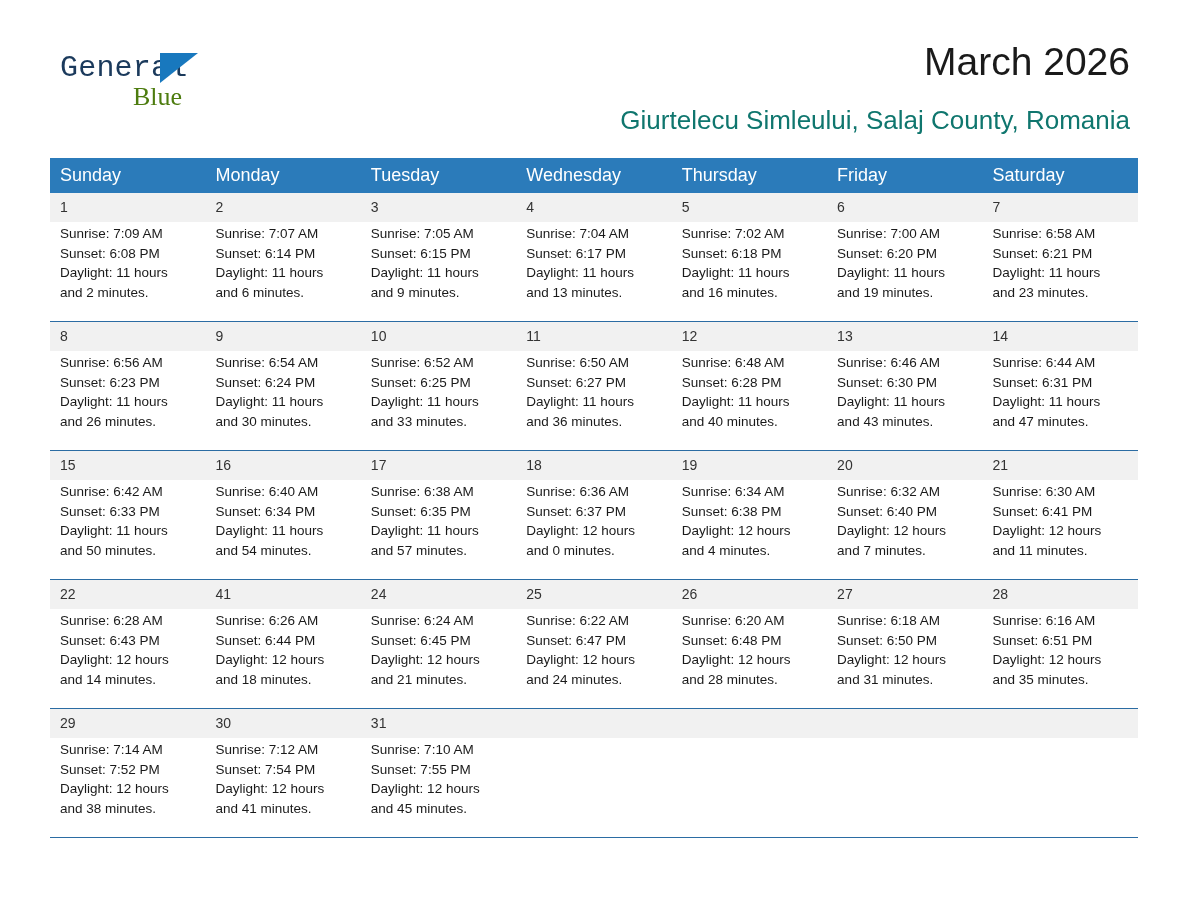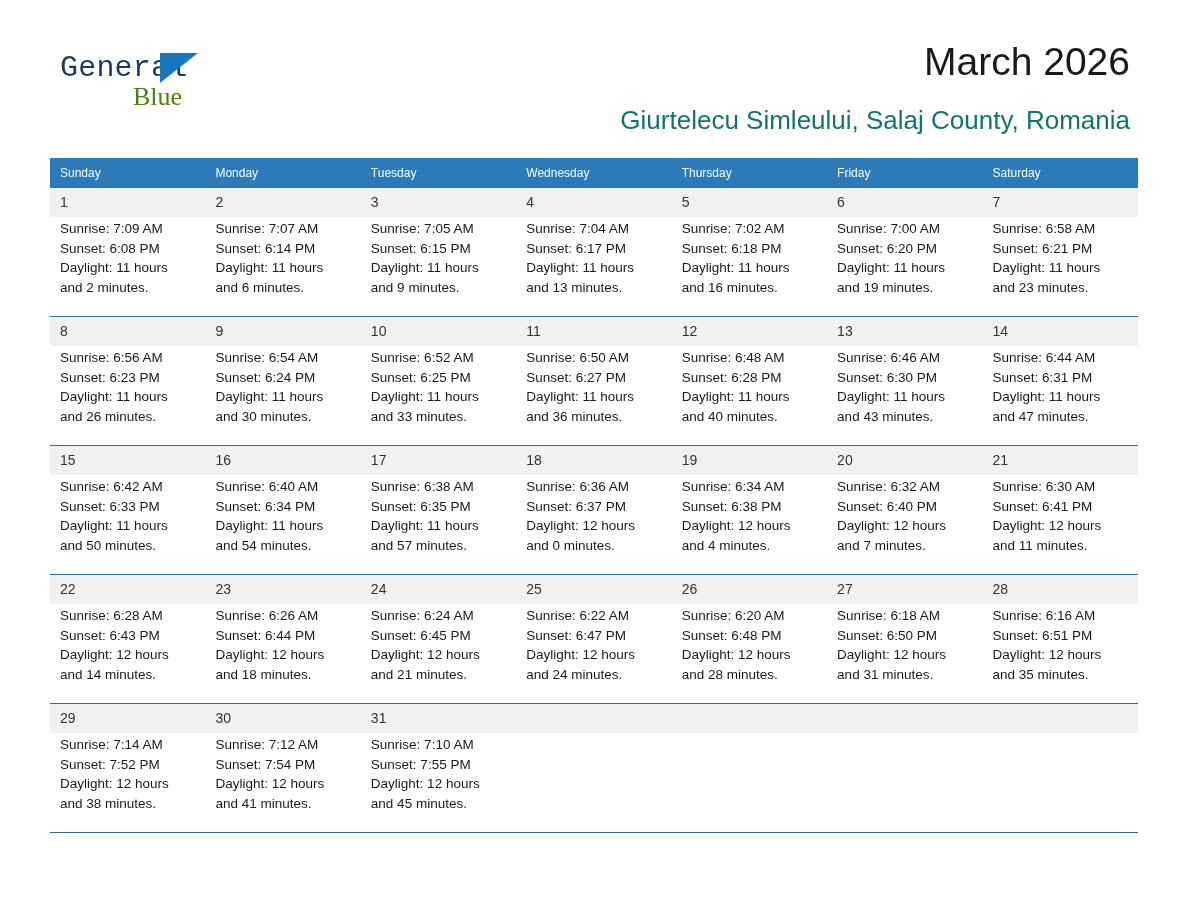--- a/index.html
+++ b/index.html
@@ -84,21 +84,21 @@
     left: 50px;
     top: 158px;
     width: 1088px;
     border-collapse: collapse;
     table-layout: fixed;
   }
   .calendar th {
     background: #2b7bba;
     color: #ffffff;
     font-weight: normal;
-    font-size: 12px;
+    font-size: 18px;
     text-align: left;
     padding: 7px 0 7px 10px;
     height: 16px;
   }
   .calendar td {
     vertical-align: top;
     width: 155.4px;
     padding: 0;
     border-bottom: 1px solid #2b6ca3;
   }
@@ -411,21 +411,21 @@
           <div class="info">
             <div>Sunrise: 6:28 AM</div>
             <div>Sunset: 6:43 PM</div>
             <div>Daylight: 12 hours</div>
             <div>and 14 minutes.</div>
           </div>
         </div>
           </td>
         <td>
             <div class="cell">
-          <div class="daynum">23</div>
+          <div class="daynum">41</div>
           <div class="info">
             <div>Sunrise: 6:26 AM</div>
             <div>Sunset: 6:44 PM</div>
             <div>Daylight: 12 hours</div>
             <div>and 18 minutes.</div>
           </div>
         </div>
           </td>
         <td>
             <div class="cell">

